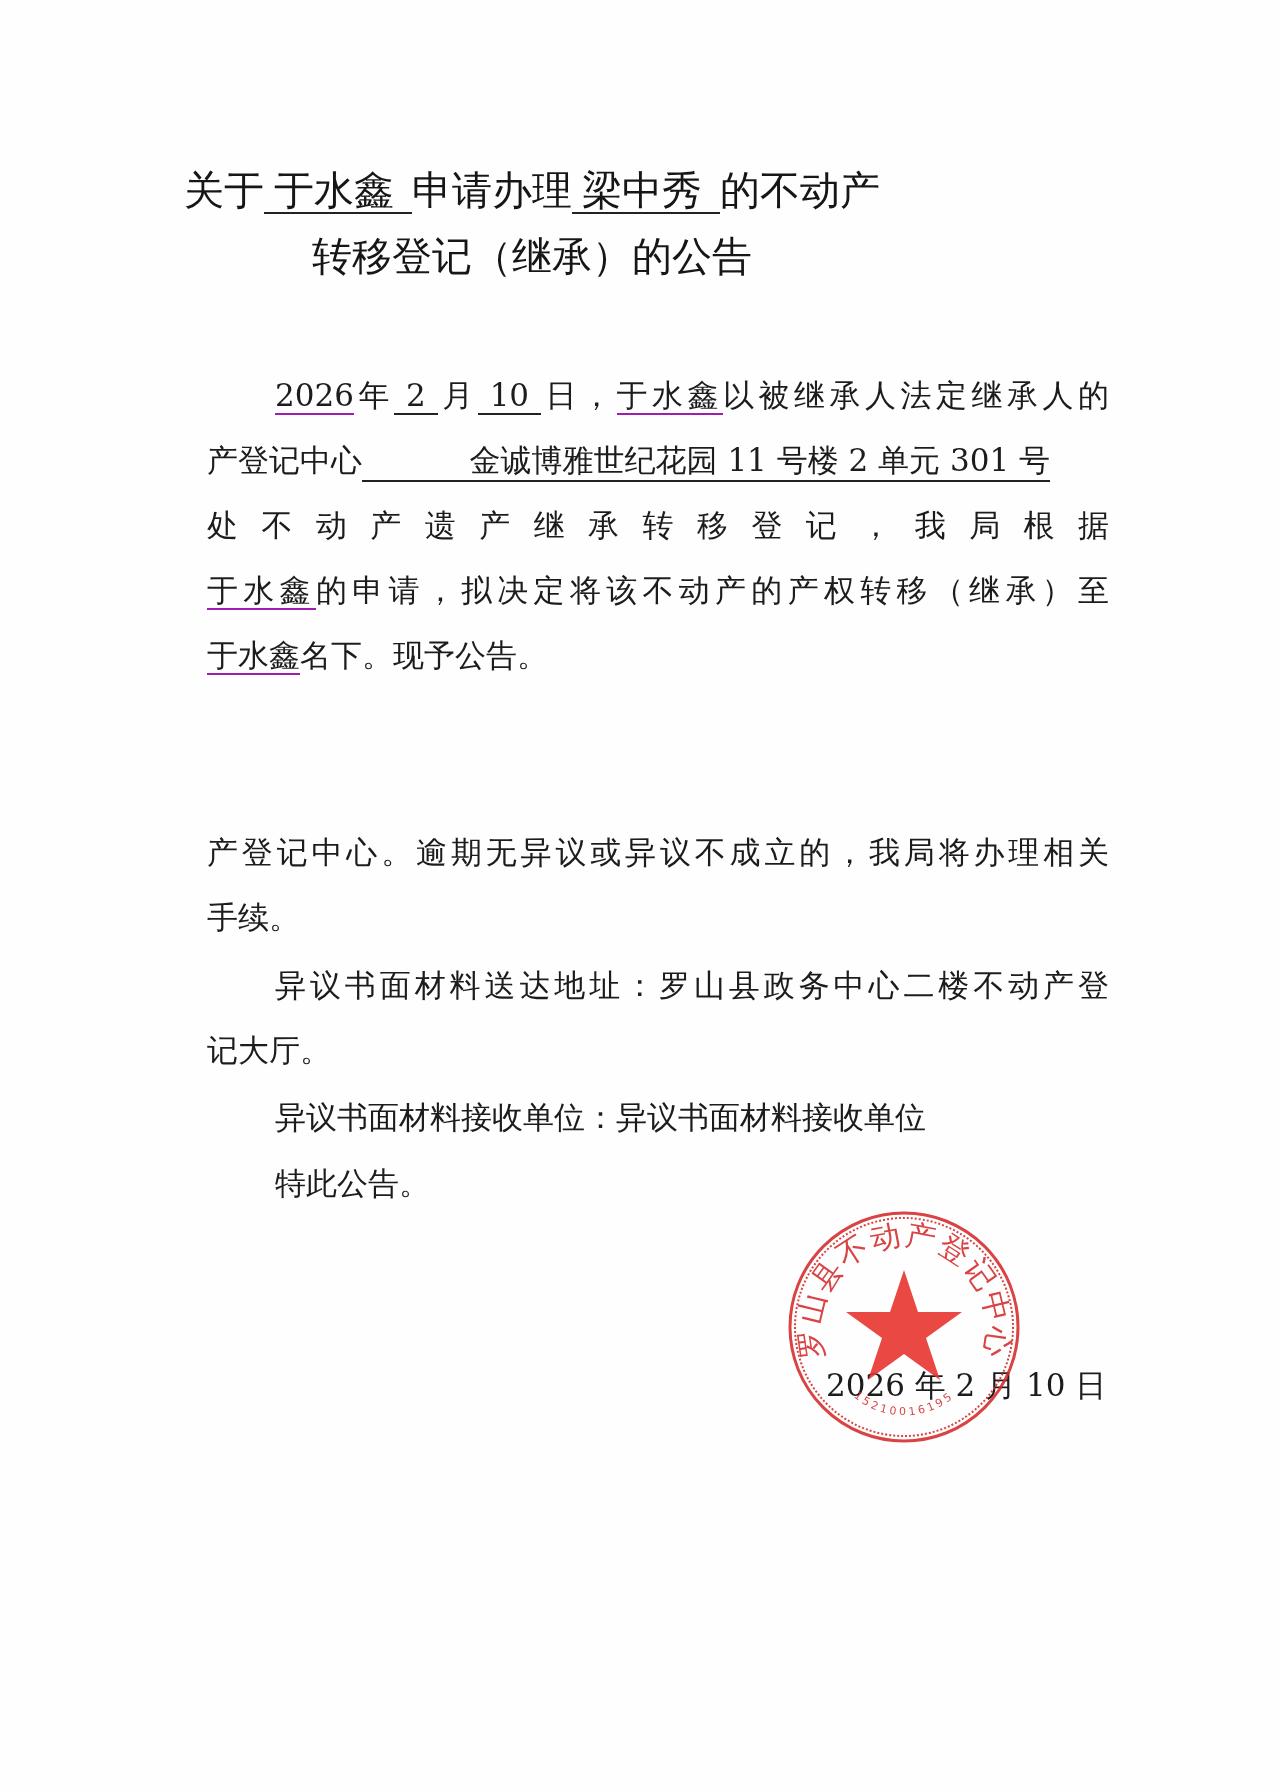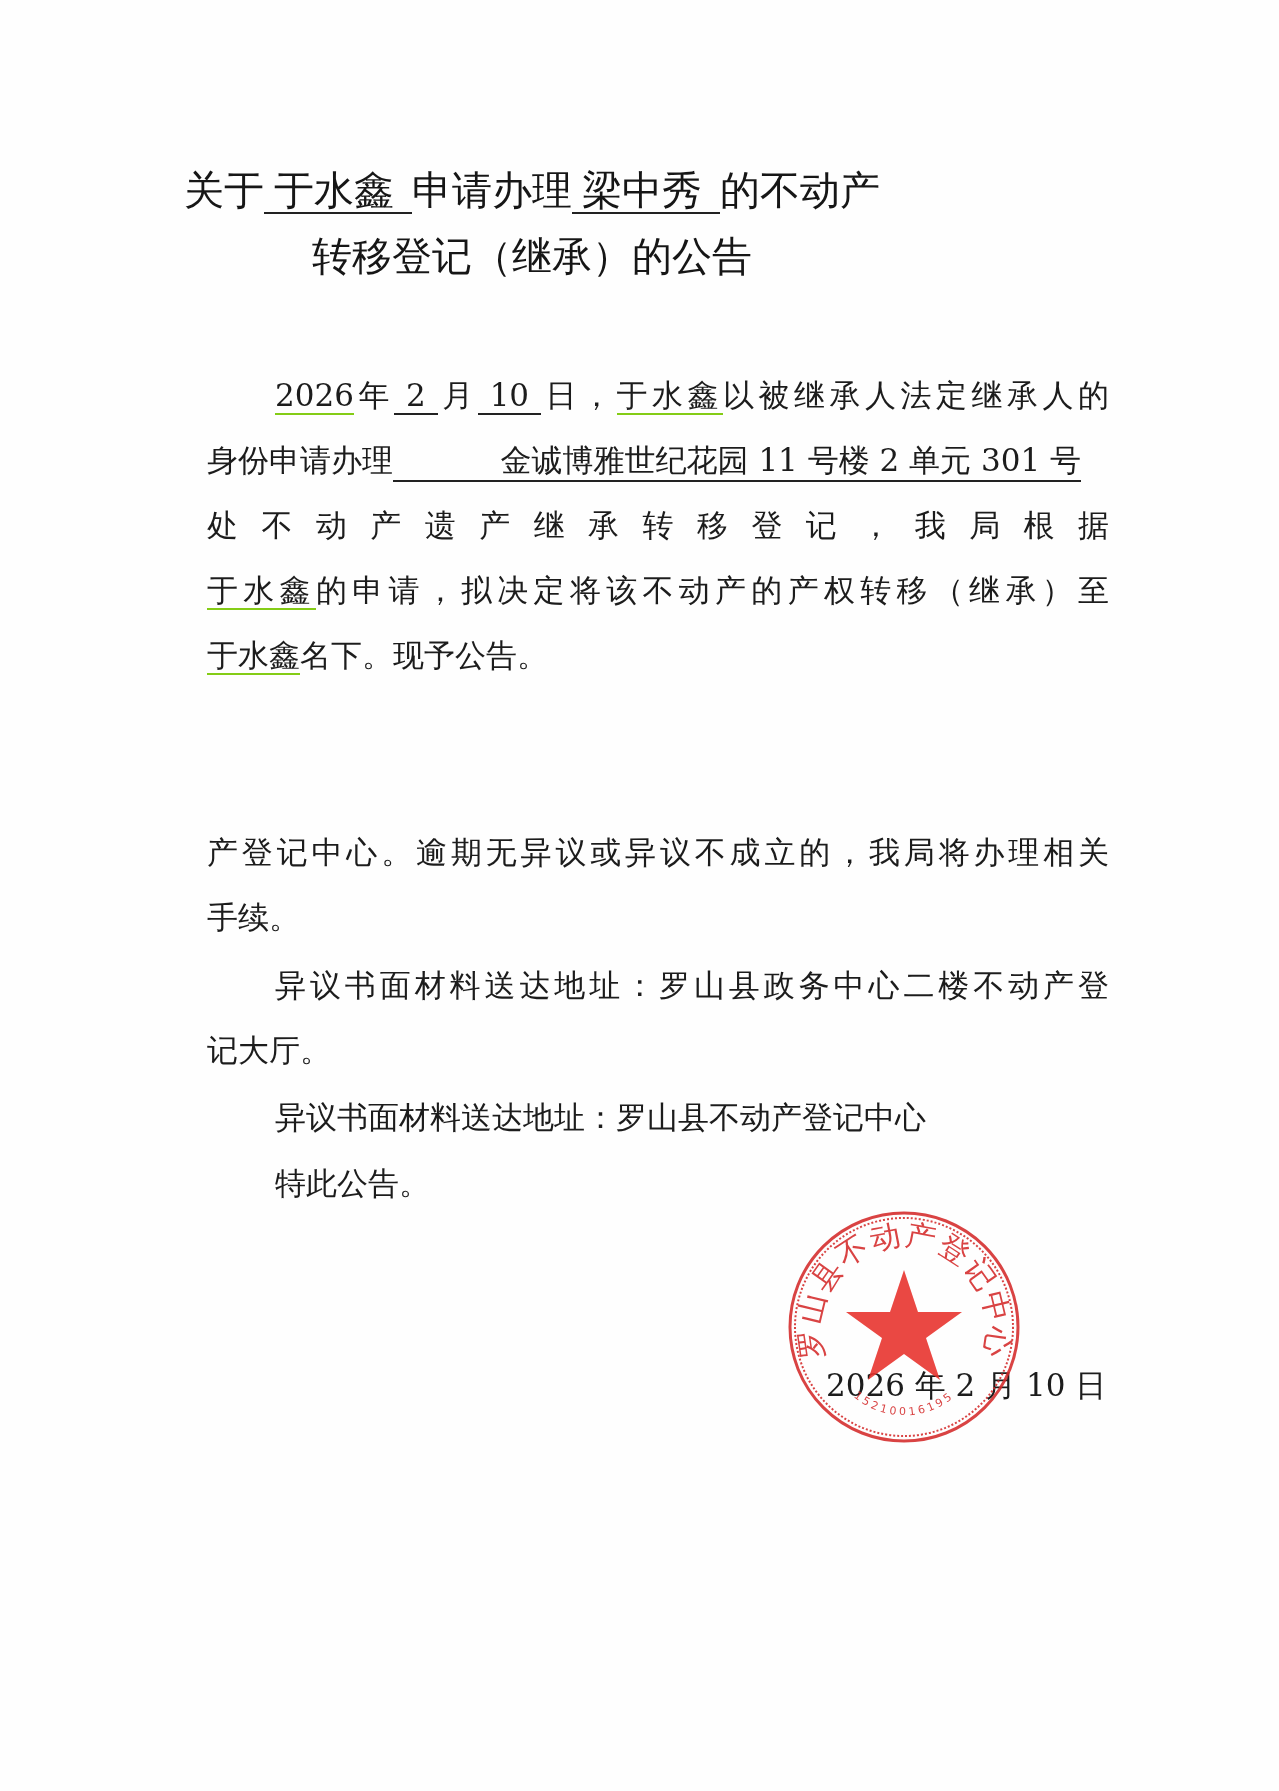--- a/index.html
+++ b/index.html
@@ -12,58 +12,58 @@
              font-size: 40px; line-height: 48px; color: #161616; white-space: nowrap; }
     .title .u { display: inline-block; border-bottom: 2px solid #222; padding: 0 18px 0 10px; line-height: 44px; }
     .t1 { top: 166px; }
     .t2 { top: 232px; }
 
     .line { position: absolute; left: 207px; width: 902px; font-size: 31px; line-height: 40px;
             white-space: nowrap; color: #1c1c1c; }
     .indent { left: 275px; width: 834px; }
     .justify { text-align: justify; text-align-last: justify; }
     .u2 { border-bottom: 2px solid #222; padding: 0 4px; }
-    .u3 { border-bottom: 2px solid #84cc16; }
+    .u3 { border-bottom: 2px solid #a21caf; }
     .addr { display: inline-block; border-bottom: 2px solid #222; width: 688px; text-align: right; }
 
     .sign { position: absolute; font-size: 31px; line-height: 40px; white-space: nowrap; color: #1c1c1c; z-index: 2; }
 
     .seal { position: absolute; left: 785px; top: 1208px; width: 238px; height: 238px; z-index: 3; pointer-events: none; opacity: 0.88; }
   </style>
 </head>
 <body>
 
 <div class="page">
 
   <div class="title t1">
     <span>关于</span><span class="u">于水鑫</span><span>申请办理</span><span class="u">梁中秀</span><span>的不动产</span>
   </div>
   <div class="title t2">转移登记（继承）的公告</div>
 
   <div class="line indent justify" style="top:375px;">
     <span class="u3">2026</span><span>年</span><span class="u2" style="padding:0 12px;">2</span><span>月</span><span class="u2" style="padding:0 12px;">10</span><span>日，</span><span class="u3">于水鑫</span><span>以被继承人法定继承人的</span>
   </div>
   <div class="line" style="top:440px;">
-    <span>身份申请办理</span><span class="addr">金诚博雅世纪花园 11 号楼 2 单元 301 号</span>
+    <span>产登记中心</span><span class="addr">金诚博雅世纪花园 11 号楼 2 单元 301 号</span>
   </div>
   <div class="line justify" style="top:505px;">处不动产遗产继承转移登记，我局根据</div>
   <div class="line justify" style="top:570px;">
     <span class="u3">于水鑫</span><span>的申请，拟决定将该不动产的产权转移（继承）至</span>
   </div>
   <div class="line" style="top:635px;">
     <span class="u3">于水鑫</span><span>名下。现予公告。</span>
   </div>
 
   <div class="line justify" style="top:832px;">产登记中心。逾期无异议或异议不成立的，我局将办理相关</div>
   <div class="line" style="top:897px;">手续。</div>
 
   <div class="line indent justify" style="top:965px;">异议书面材料送达地址：罗山县政务中心二楼不动产登</div>
   <div class="line" style="top:1030px;">记大厅。</div>
 
-  <div class="line indent" style="top:1097px;">异议书面材料送达地址：罗山县不动产登记中心</div>
+  <div class="line indent" style="top:1097px;">异议书面材料接收单位：异议书面材料接收单位</div>
 
   <div class="line indent" style="top:1163px;">特此公告。</div>
 
   <div class="sign" style="left:826px; top:1365px;">2026 年 2 月 10 日</div>
 
   <svg class="seal" viewBox="0 0 238 238">
     <defs>
       <path id="sealArc" d="M 40 150 A 84 84 0 1 1 198 150"></path>
       <path id="codeArc" d="M 58 178 A 78 78 0 0 0 180 178"></path>
     </defs>

